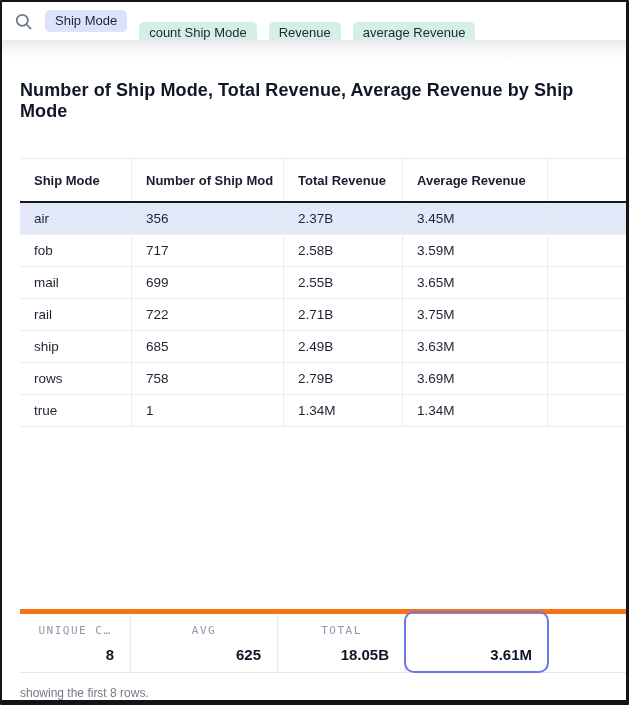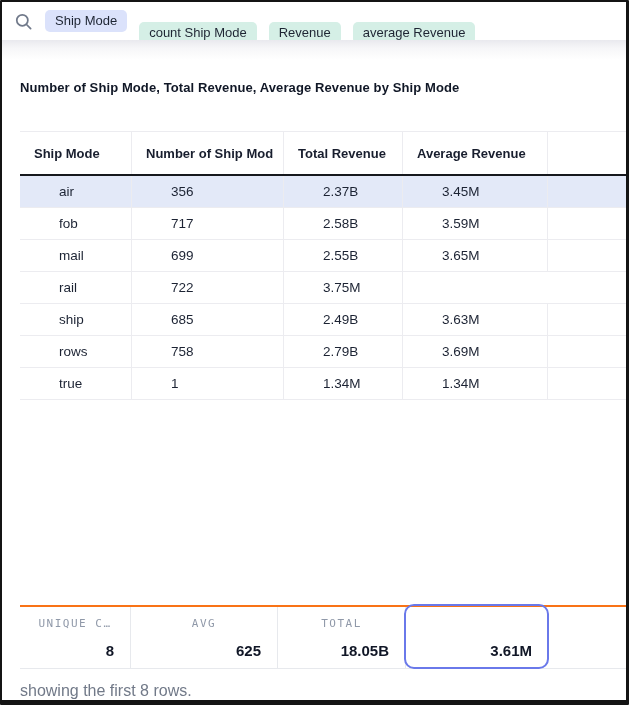--- a/index.html
+++ b/index.html
@@ -23,38 +23,38 @@
     font-family:"Liberation Sans",sans-serif;color:var(--text-primary);
   }
   .searchbar{height:38px;flex:0 0 38px;display:flex;align-items:center;gap:12px;padding:0 12px;background:#fff;}
   .search-icon{display:flex;align-items:center;flex:0 0 auto;}
   .chips{display:flex;align-items:center;gap:12px;}
   .chip{height:22px;line-height:22px;padding:0 10px;border-radius:5px;font-size:13px;color:var(--chip-text);white-space:nowrap;cursor:default;}
   .chip.attribute{background:var(--chip-attr-bg);}
   .chip.metric{background:var(--chip-metric-bg);margin-top:24px;}
   .scroll-shadow{height:20px;flex:0 0 20px;background:linear-gradient(to bottom,#e9e9ee 0%,#f6f6f8 40%,#ffffff 100%);}
   .content{flex:1;display:flex;flex-direction:column;overflow:hidden;}
-  .title{margin:20px 18px 0;font-size:13px;font-weight:700;color:#101726;letter-spacing:.1px;}
+  .title{margin:20px 18px 0;font-size:18px;font-weight:700;color:#101726;letter-spacing:.1px;}
   .table{margin:36px 0 0 18px;}
   .thead,.tr{display:grid;grid-template-columns:112px 152px 119px 145px 1fr;}
   .thead{height:45px;border-top:1px solid var(--hairline);border-bottom:2px solid var(--header-border);}
   .th{display:flex;align-items:center;padding-left:14px;font-size:13px;font-weight:700;color:#181e2e;border-right:1px solid var(--hairline);white-space:nowrap;overflow:hidden;}
   .th:last-child{border-right:none;}
   .tr{height:32px;border-bottom:1px solid var(--hairline);}
   .tr.highlight{background:var(--highlight-row);}
-  .td{display:flex;align-items:center;padding-left:14px;font-size:13.5px;color:#1c2333;border-right:1px solid var(--hairline);white-space:nowrap;overflow:hidden;margin-left:25px;}
+  .td{display:flex;align-items:center;padding-left:14px;font-size:13.5px;color:#1c2333;border-right:1px solid var(--hairline);white-space:nowrap;overflow:hidden;}
   .td:last-child{border-right:none;}
   .spacer{flex:1;}
-  .summary{margin-left:18px;height:64px;flex:0 0 64px;display:grid;grid-template-columns:111px 147px 128px 142px 1fr;border-top:2px solid #f97316;border-bottom:1px solid #e7e9ed;}
+  .summary{margin-left:18px;height:64px;flex:0 0 64px;display:grid;grid-template-columns:111px 147px 128px 142px 1fr;border-top:5px solid #f97316;border-bottom:1px solid #e7e9ed;}
   .sum-cell{position:relative;display:flex;flex-direction:column;padding:10px 0 9px;border-right:1px solid #e7e9ed;}
   .sum-cell.last{border-right:none;}
   .sum-label{text-align:center;font-family:"DejaVu Sans Mono",monospace;font-size:11px;letter-spacing:1.5px;color:var(--sum-label);white-space:nowrap;overflow:hidden;}
   .sum-value{margin-top:auto;text-align:right;padding-right:16px;font-size:15px;font-weight:700;color:#101626;}
   .sum-cell.selected::after{content:"";position:absolute;top:-3px;bottom:-1px;left:-2px;right:-1px;border:2px solid var(--sel-border);border-radius:10px;pointer-events:none;}
-  .footer{padding:13px 0 0 18px;font-size:16px;color:var(--muted);}
+  .footer{padding:13px 0 0 18px;font-size:12px;color:var(--muted);}
 </style>
 </head>
 <body>
 
 <div class="window">
   <div class="searchbar">
     <span class="search-icon">
       <svg width="19" height="19" viewBox="0 0 24 24" fill="none" stroke="#70798a" stroke-width="2.2" stroke-linecap="round">
         <circle cx="10.5" cy="10.5" r="7"></circle>
         <line x1="15.8" y1="15.8" x2="21" y2="21"></line>
@@ -98,20 +98,21 @@
           <div class="tr">
             <div class="td">mail</div>
             <div class="td">699</div>
             <div class="td">2.55B</div>
             <div class="td">3.65M</div>
             <div class="td"></div>
           </div>
           <div class="tr">
             <div class="td">rail</div>
             <div class="td">722</div>
+            <div class="td">2.71B</div>
             <div class="td">3.75M</div>
             <div class="td"></div>
           </div>
           <div class="tr">
             <div class="td">ship</div>
             <div class="td">685</div>
             <div class="td">2.49B</div>
             <div class="td">3.63M</div>
             <div class="td"></div>
           </div>

